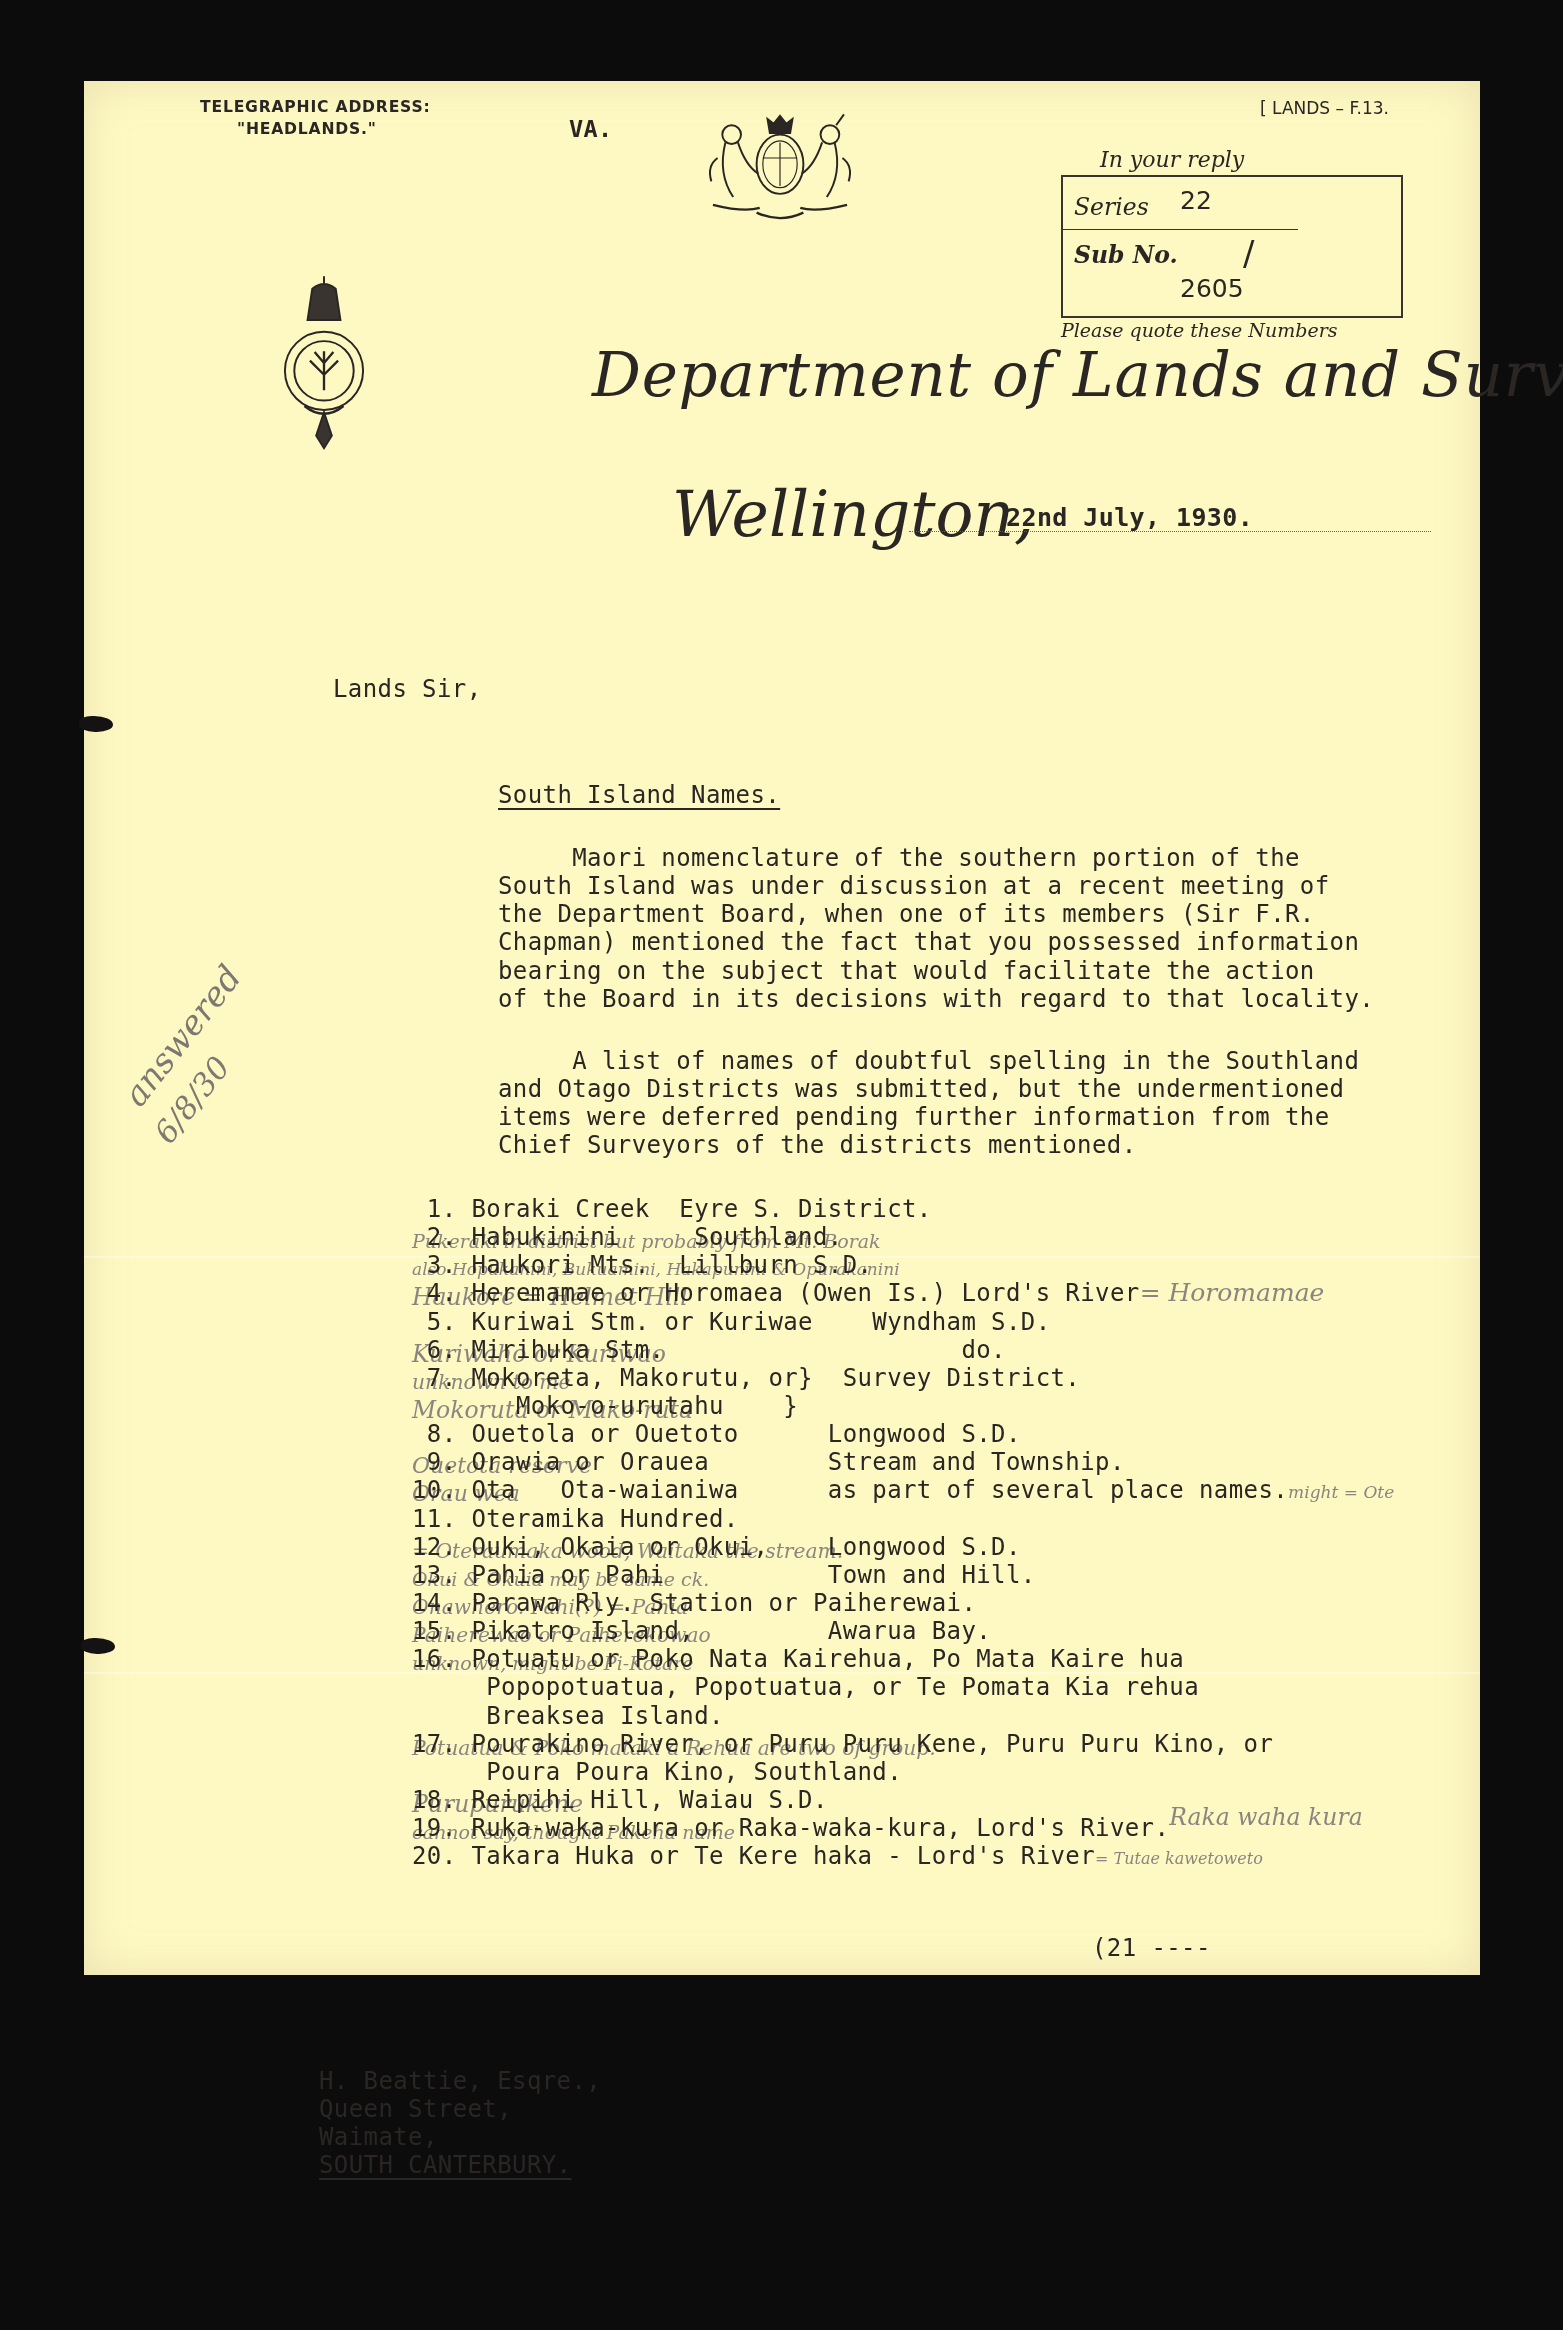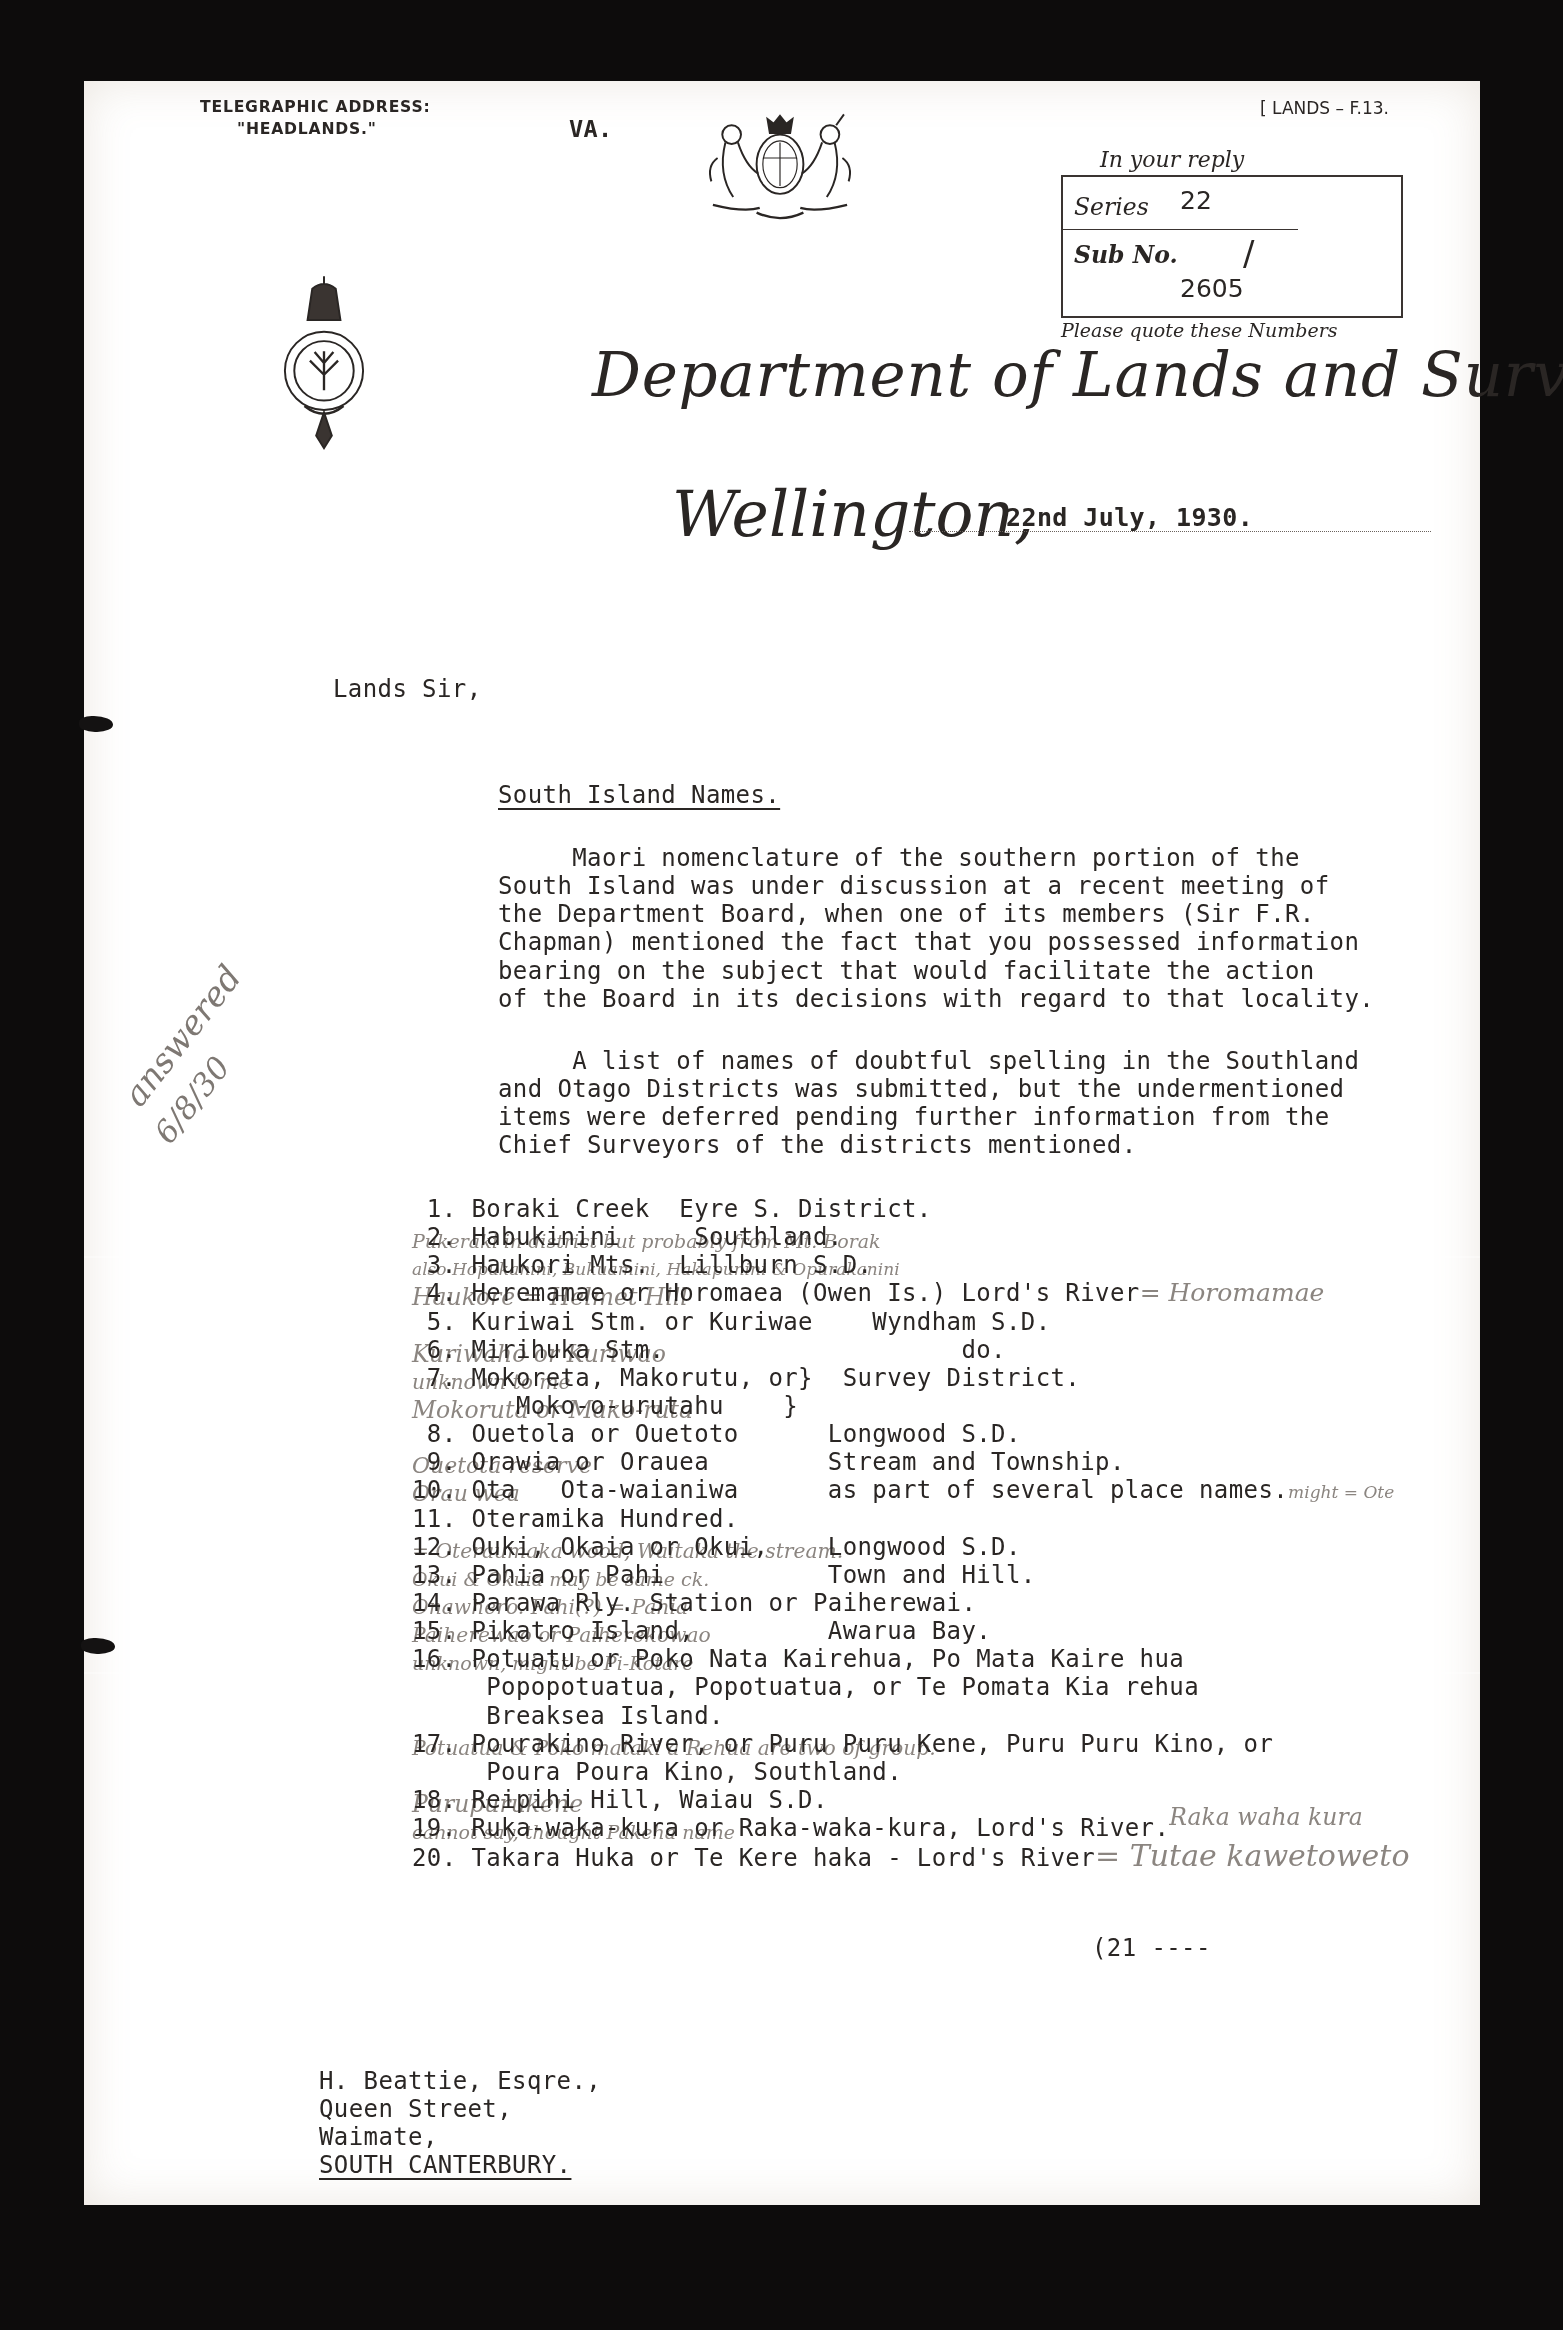--- a/index.html
+++ b/index.html
@@ -1,17 +1,17 @@
 <!DOCTYPE html>
 <html style="font-size:12.5px"><head>
   <meta charset="utf-8">
   <style>
     html, body { margin:0; padding:0; }
     body { width:1563px; height:2330px; background:#0d0c0c; position:relative; overflow:hidden; }
-    .paper { position:absolute; left:84px; top:81px; width:1396px; height:2124px; background:#ffffff;
+    .paper { position:absolute; left:84px; top:81px; width:1396px; height:1894px; background:#fef9c3;
       box-shadow: inset 0 0 47px rgba(150,120,90,0.18); }
     .abs { position:absolute; }
     .tw { font-family:"DejaVu Sans Mono","Liberation Mono",monospace; color:#2a2624; font-size:24px; letter-spacing:0.4px; white-space:pre; }
     .hand { font-family:"DejaVu Serif","Liberation Serif",serif; font-style:italic; color:#8b8580; white-space:nowrap; }
     .script { font-family:"DejaVu Serif","Liberation Serif",serif; font-style:italic; color:#2a2624; white-space:nowrap; }
     .sans-caps { font-family:"DejaVu Sans","Liberation Sans",sans-serif; color:#2a2624; font-weight:bold; letter-spacing:0.8px; }
     .u { text-decoration:underline; text-decoration-thickness:2.3px; text-underline-offset:4.7px; }
     .line { position:absolute; line-height:28px; }
     .punch { position:absolute; width:34px; height:15.6px; background:#141212; border-radius:40% 60% 50% 50%; }
     .box { position:absolute; left:977px; top:94px; width:338px; height:139px; border:2.3px double #3a3431; }
@@ -113,21 +113,21 @@
     <div class="line" style="top:366px"><span class="tw">13. Pahia or Pahi           Town and Hill.</span> <span class="hand" style="font-size:20.3px">Onawhero. Pahi(?) = Pahia</span></div>
     <div class="line" style="top:394px"><span class="tw">14. Parawa Rly. Station or Paiherewai.</span> <span class="hand" style="font-size:20.3px">Paiherewao or Paiherekowao</span></div>
     <div class="line" style="top:422px"><span class="tw">15. Pikatro Island,         Awarua Bay.</span> <span class="hand" style="font-size:19px">unknown, might be Pi-Kotare</span></div>
     <div class="line" style="top:450px"><span class="tw">16. Potuatu or Poko Nata Kairehua, Po Mata Kaire hua</span></div>
     <div class="line" style="top:478px"><span class="tw">     Popopotuatua, Popotuatua, or Te Pomata Kia rehua</span></div>
     <div class="line" style="top:507px"><span class="tw">     Breaksea Island.</span> <span class="hand" style="font-size:20.3px">Potuatua &amp; Poko mataki a Rehua are two of group.</span></div>
     <div class="line" style="top:535px"><span class="tw">17. Pourakino River, or Puru Puru Kene, Puru Puru Kino, or</span></div>
     <div class="line" style="top:563px"><span class="tw">     Poura Poura Kino, Southland.</span>    <span class="hand" style="font-size:23.5px">Purupurukene</span></div>
     <div class="line" style="top:591px"><span class="tw">18. Reipihi Hill, Waiau S.D.</span>  <span class="hand" style="font-size:19px">cannot say, thought Pakeha name</span></div>
     <div class="line" style="top:619px"><span class="tw">19. Ruka-waka-kura or Raka-waka-kura, Lord's River.</span><span class="hand" style="font-size:23.5px; position:relative; top:-11px">Raka waha kura</span></div>
-    <div class="line" style="top:647px"><span class="tw">20. Takara Huka or Te Kere haka - Lord's River</span><span class="hand" style="font-size:30px">= Tutae kawetoweto</span></div>
+    <div class="line" style="top:647px"><span class="tw">20. Takara Huka or Te Kere haka - Lord's River</span><span class="hand" style="font-size:16px">= Tutae kawetoweto</span></div>
   </div>
 
   <div class="abs tw" style="left:1008px; top:1853px;">(21 ----</div>
 
   <div class="abs" style="left:235px; top:1986px;">
     <div class="line tw" style="top:0px">H. Beattie, Esqre.,</div>
     <div class="line tw" style="top:28px">Queen Street,</div>
     <div class="line tw" style="top:56px">Waimate,</div>
     <div class="line tw u" style="top:84px">SOUTH CANTERBURY.</div>
   </div>

